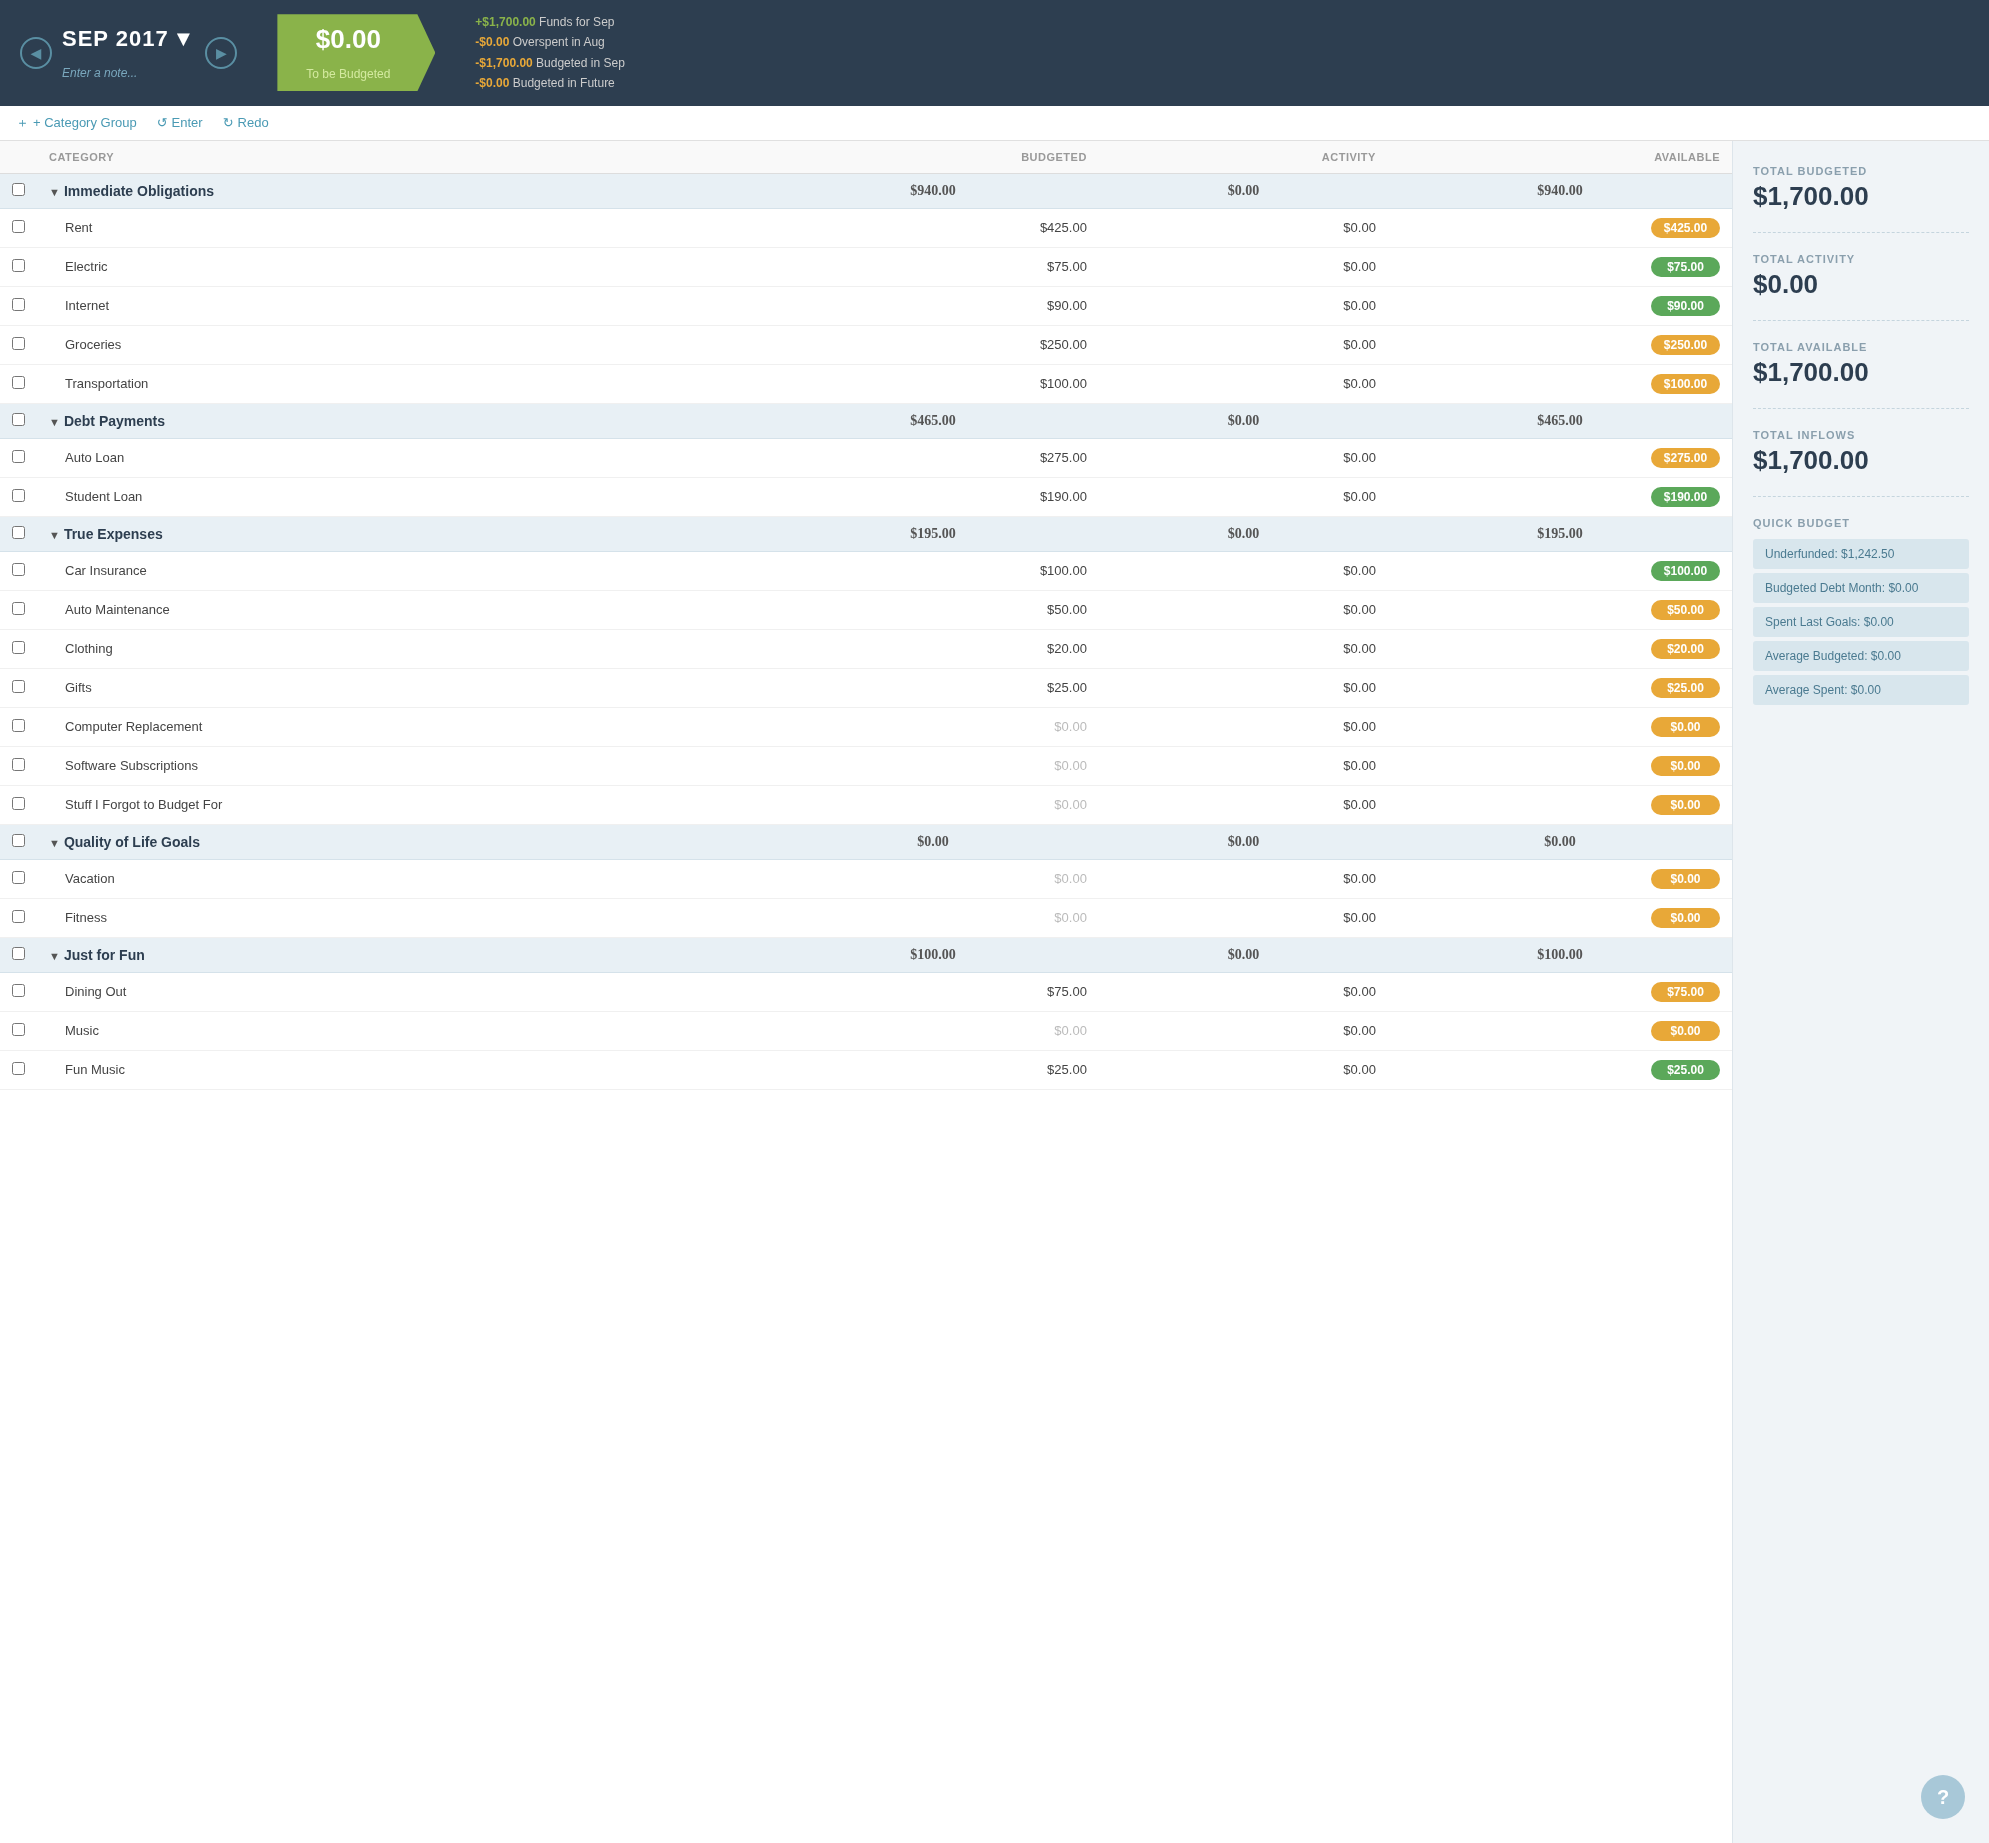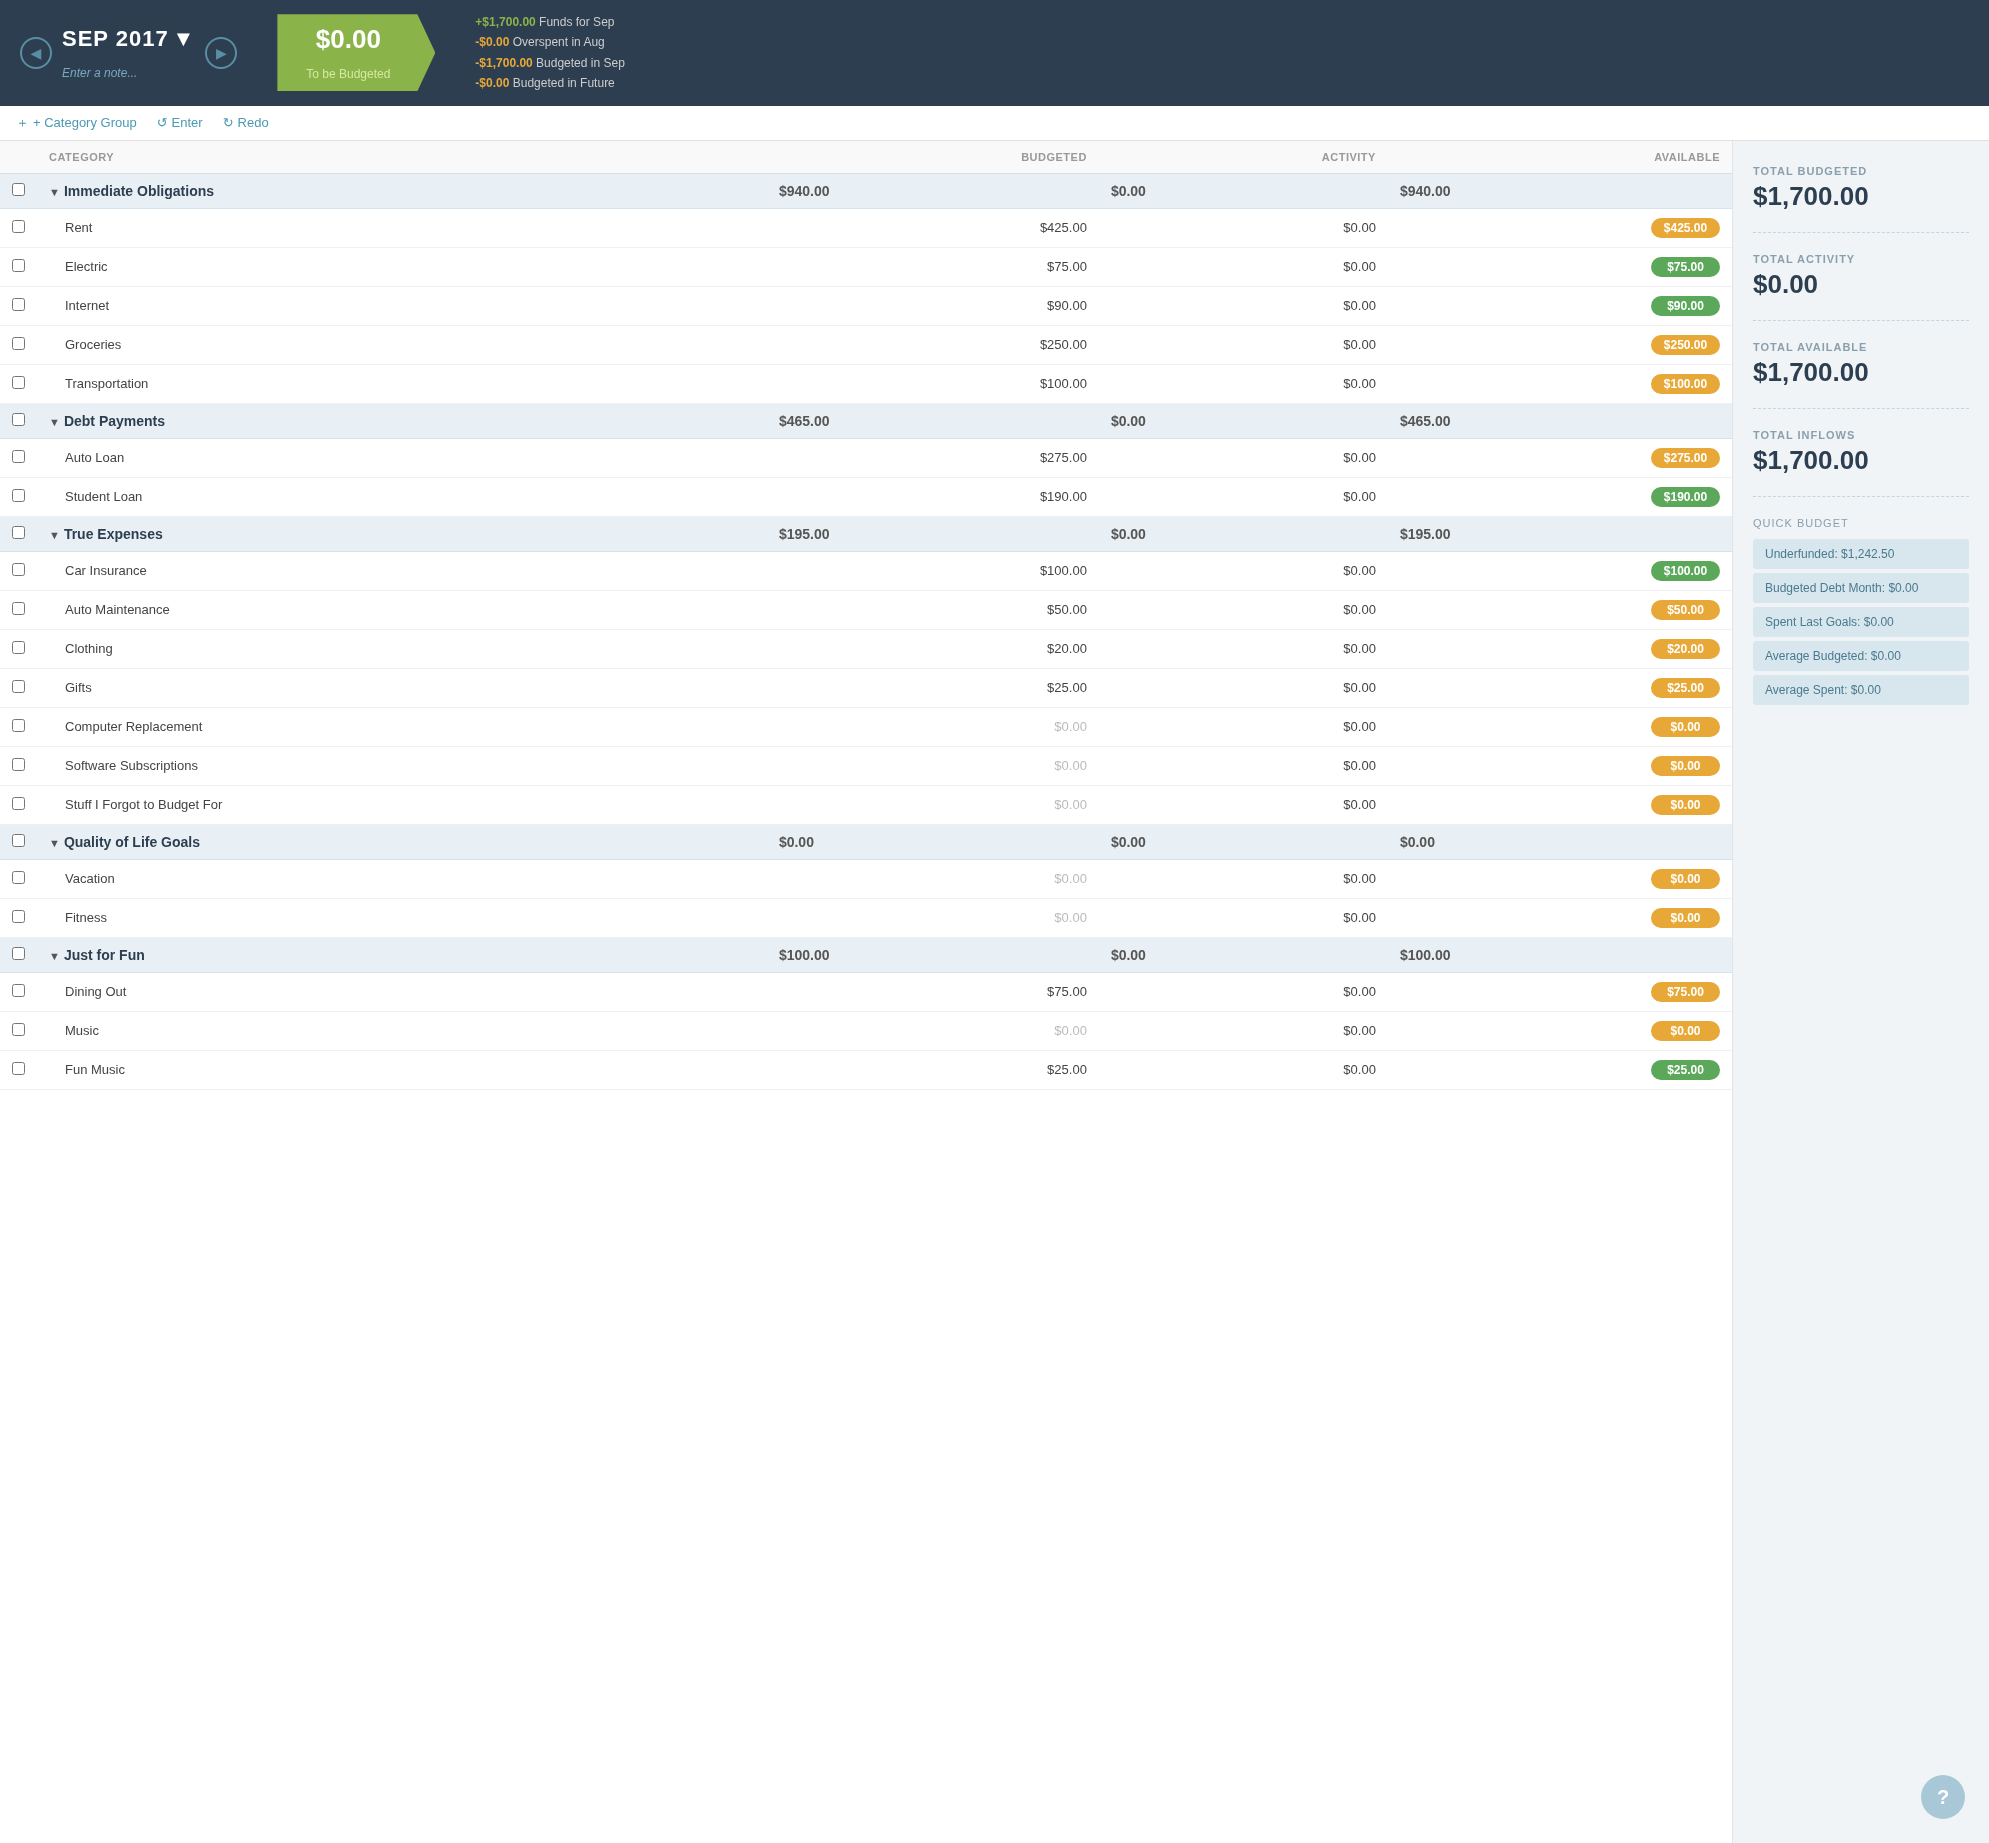--- a/index.html
+++ b/index.html
@@ -121,22 +121,23 @@
     
     .group-row td {
       background: #e8f0f5;
       padding: 9px 12px;
       font-weight: 600;
       font-size: 14px;
       color: #2d3e50;
       border-bottom: 1px solid #d5e2ea;
     }
     .group-row td.right {
-      text-align: left;
+      text-align: center;
       color: #555;
+      font-family: Liberation Serif, serif;
     }
 
     
     .cat-row td {
       padding: 9px 12px;
       border-bottom: 1px solid #f0f0f0;
       color: #444;
       font-size: 13px;
     }
     .cat-row td.right { text-align: right; }
@@ -187,21 +188,21 @@
       margin-bottom: 4px;
     }
     .stat-value {
       font-size: 26px;
       font-weight: 700;
       color: #2d3e50;
     }
 
     .quick-budget-title {
       font-size: 11px;
-      font-weight: 400;
+      font-weight: 700;
       color: #8a9fad;
       letter-spacing: 1px;
       text-transform: uppercase;
       margin-bottom: 10px;
     }
     .quick-budget-item {
       background: #d8e6ed;
       padding: 8px 12px;
       border-radius: 3px;
       margin-bottom: 4px;

